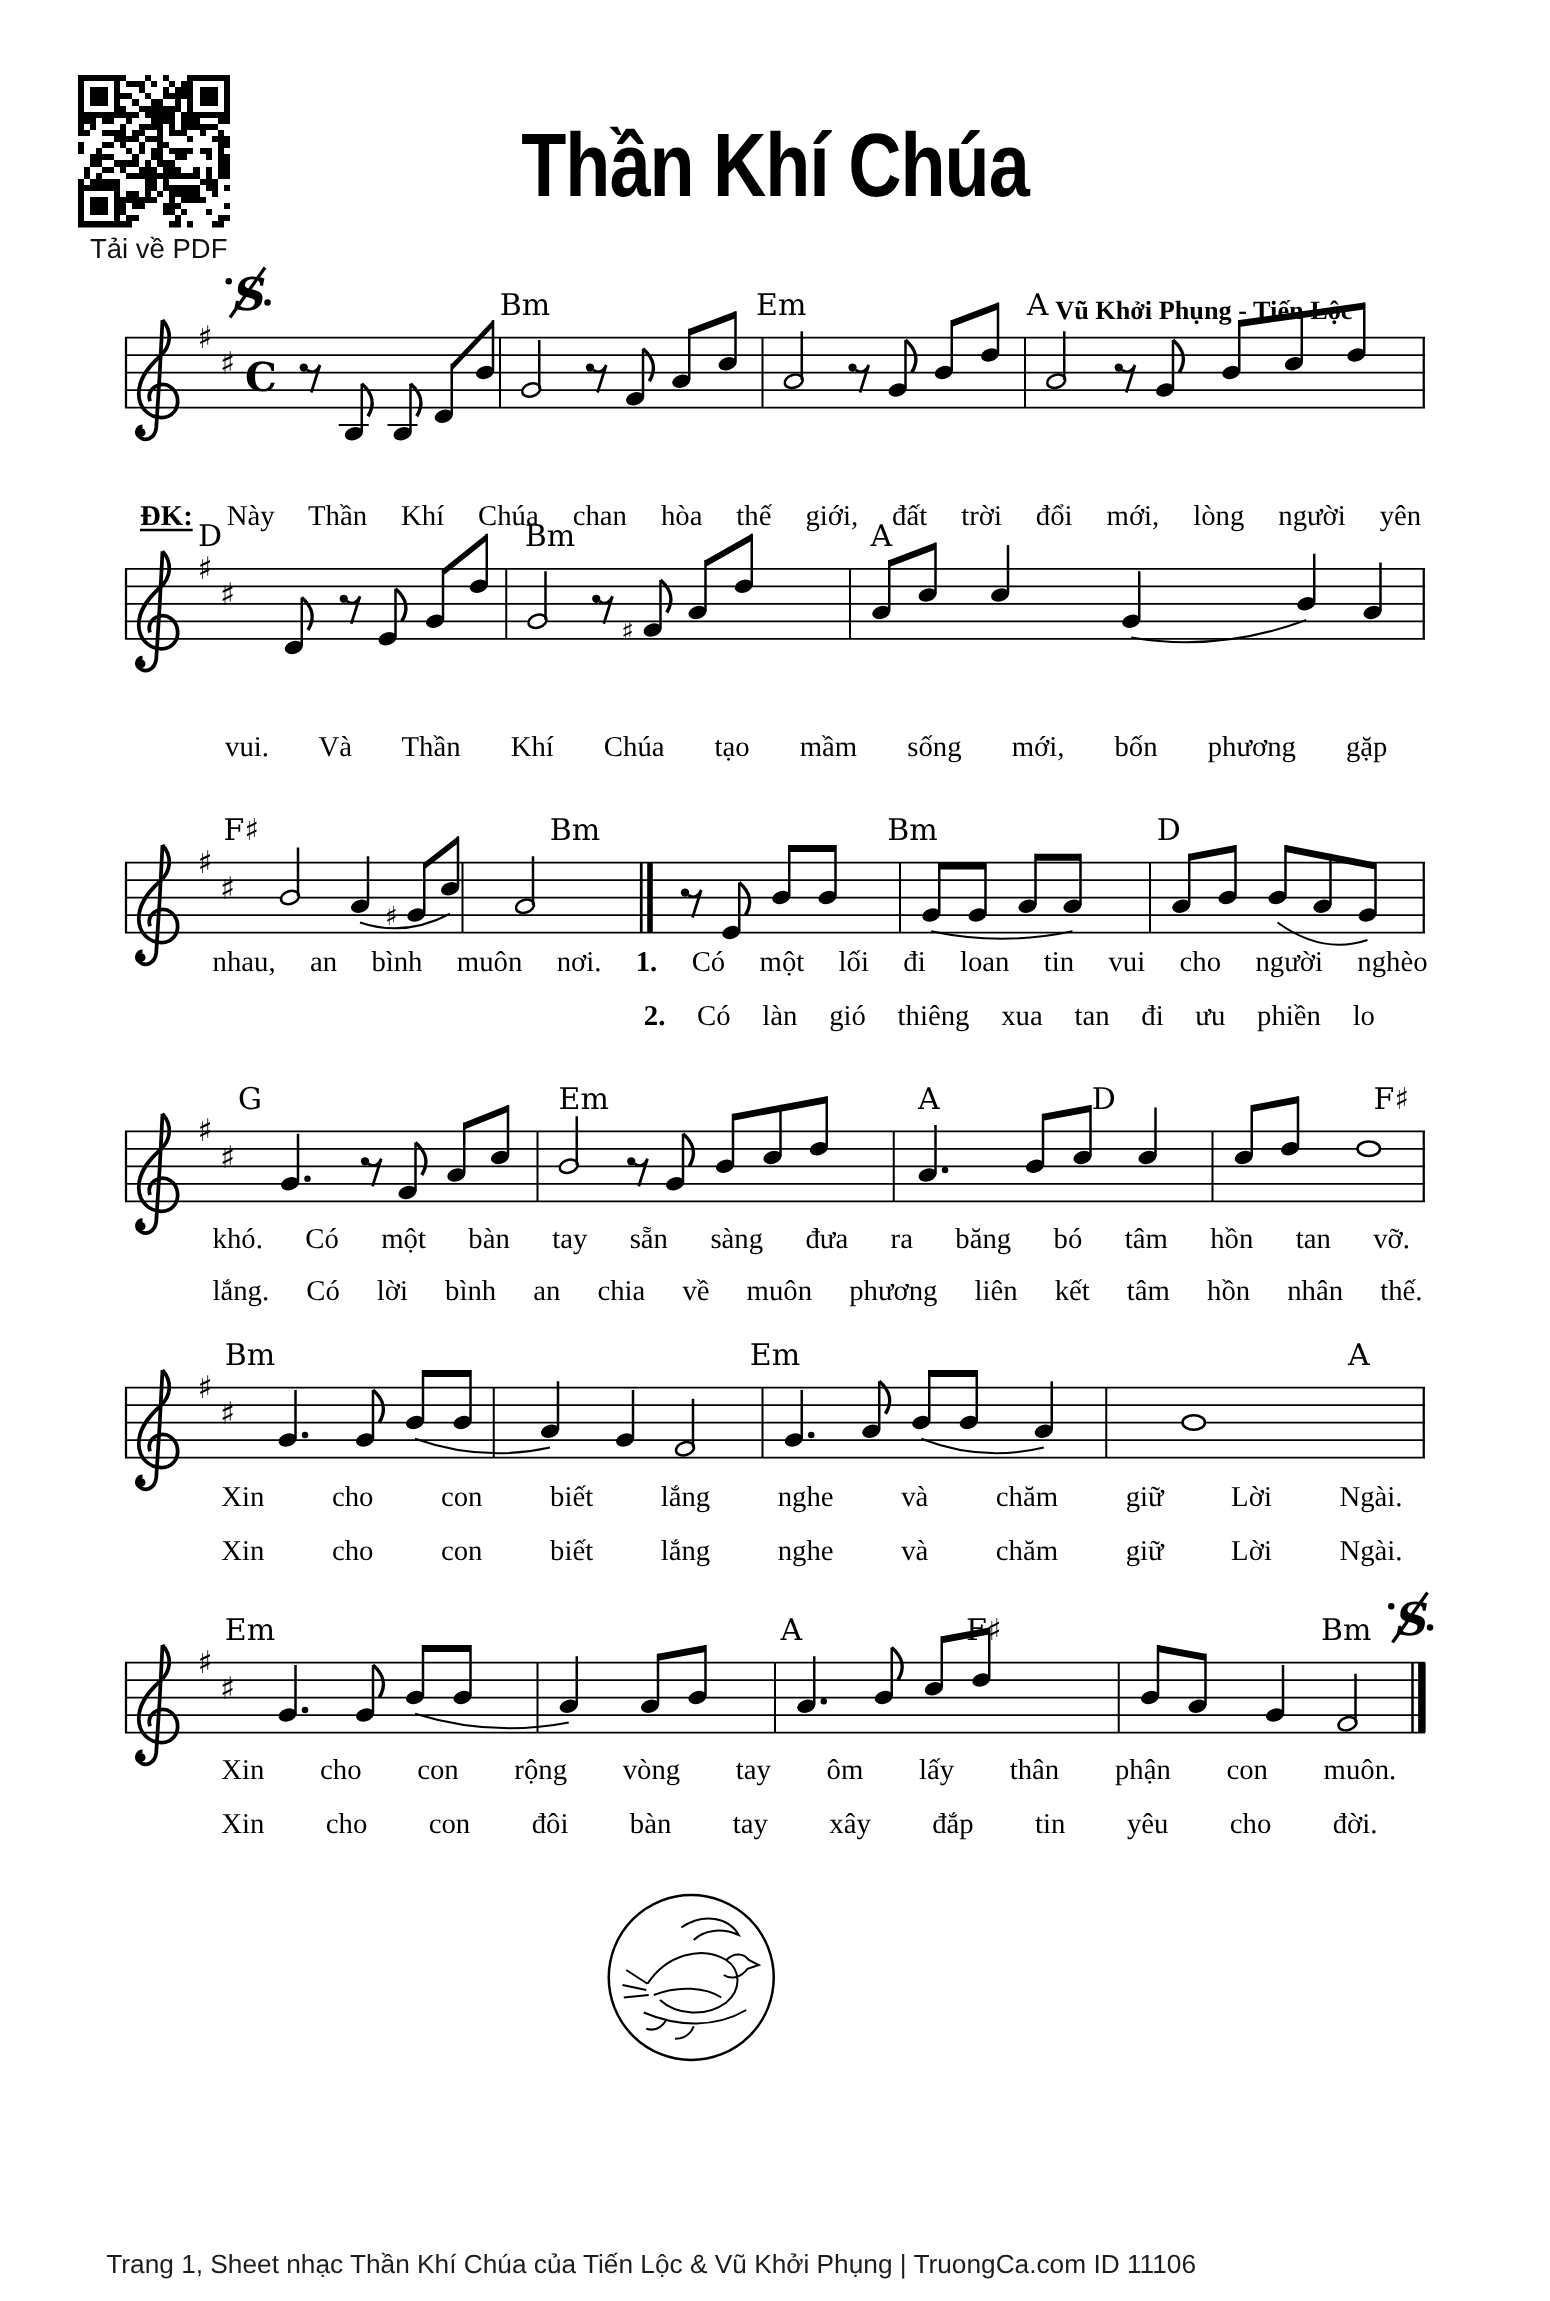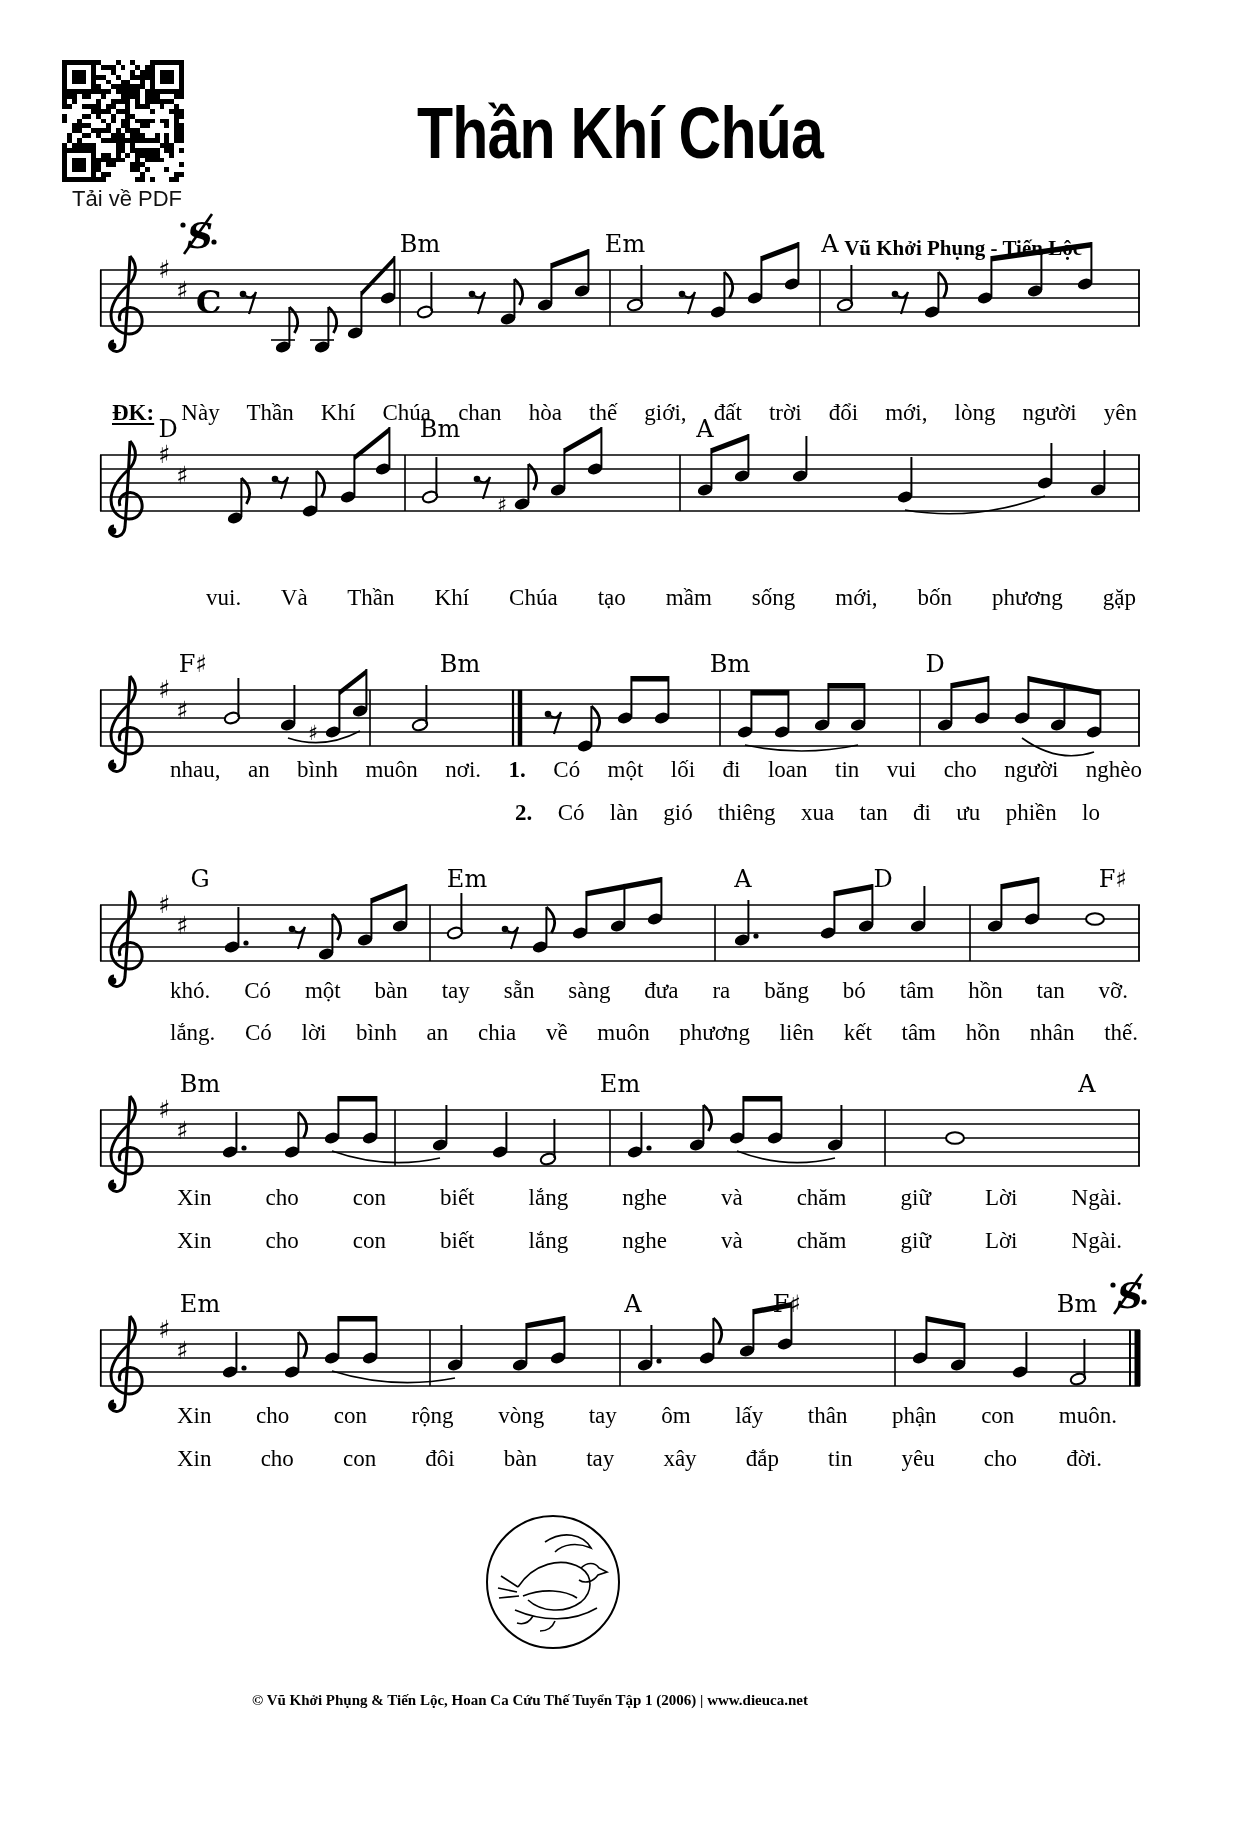--- a/index.html
+++ b/index.html
@@ -773,21 +773,21 @@
     </svg>
 
   <div id="overlay">
       <div class="chord" style="left: 420px; top: 230px;">Bm</div>
       <div class="chord" style="left: 625px; top: 230px;">Em</div>
       <div class="chord" style="left: 830px; top: 230px;">A</div>
       <div class="lyric" style="left: 112px; top: 400px; width: 1025px;"><span class="seg-b seg-u">ĐK:</span> <span class="">Này Thần Khí Chúa chan hòa thế giới, đất trời đổi mới, lòng người yên</span></div>
       <div class="chord" style="left: 168px; top: 415px;">D</div>
       <div class="chord" style="left: 440px; top: 415px;">Bm</div>
       <div class="chord" style="left: 705px; top: 415px;">A</div>
-      <div class="lyric" style="left: 180px; top: 585px; width: 930px; margin-left: 26px;"><span class="">vui. Và Thần Khí Chúa tạo mầm sống mới, bốn phương gặp</span></div>
+      <div class="lyric" style="left: 180px; top: 585px; width: 930px;"><span class="">vui. Và Thần Khí Chúa tạo mầm sống mới, bốn phương gặp</span></div>
       <div class="chord" style="left: 193px; top: 650px;">F♯</div>
       <div class="chord" style="left: 460px; top: 650px;">Bm</div>
       <div class="chord" style="left: 730px; top: 650px;">Bm</div>
       <div class="chord" style="left: 935px; top: 650px;">D</div>
       <div class="lyric" style="left: 170px; top: 757px; width: 972px;"><span class="">nhau, an bình muôn nơi.</span> <span class="seg-b ">1.</span> <span class="">Có một lối đi loan tin vui cho người nghèo</span></div>
       <div class="lyric" style="left: 515px; top: 800px; width: 585px;"><span class="seg-b ">2.</span> <span class="">Có làn gió thiêng xua tan đi ưu phiền lo</span></div>
       <div class="chord" style="left: 200px; top: 865px;">G</div>
       <div class="chord" style="left: 467px; top: 865px;">Em</div>
       <div class="chord" style="left: 743px; top: 865px;">A</div>
       <div class="chord" style="left: 883px; top: 865px;">D</div>
@@ -800,14 +800,14 @@
       <div class="lyric" style="left: 177px; top: 1185px; width: 945px;"><span class="">Xin cho con biết lắng nghe và chăm giữ Lời Ngài.</span></div>
       <div class="lyric" style="left: 177px; top: 1228px; width: 945px;"><span class="">Xin cho con biết lắng nghe và chăm giữ Lời Ngài.</span></div>
       <div class="chord" style="left: 200px; top: 1290px;">Em</div>
       <div class="chord" style="left: 633px; top: 1290px;">A</div>
       <div class="chord" style="left: 787px; top: 1290px;">F♯</div>
       <div class="chord" style="left: 1077px; top: 1290px;">Bm</div>
       <div class="lyric" style="left: 177px; top: 1403px; width: 940px;"><span class="">Xin cho con rộng vòng tay ôm lấy thân phận con muôn.</span></div>
       <div class="lyric" style="left: 177px; top: 1446px; width: 925px;"><span class="">Xin cho con đôi bàn tay xây đắp tin yêu cho đời.</span></div>
     </div>
 
-  <div class="copyright">© Vũ Khởi Phụng &amp; Tiến Lộc, Hoan Ca Cứu Thế Tuyển Tập 1 (2006) | www.dieuca.net</div>
+  <div class="footer">Trang 1, Sheet nhạc Thần Khí Chúa của Tiến Lộc &amp; Vũ Khởi Phụng  | TruongCa.com ID 11106</div>
 </div>
 
 </body></html>

